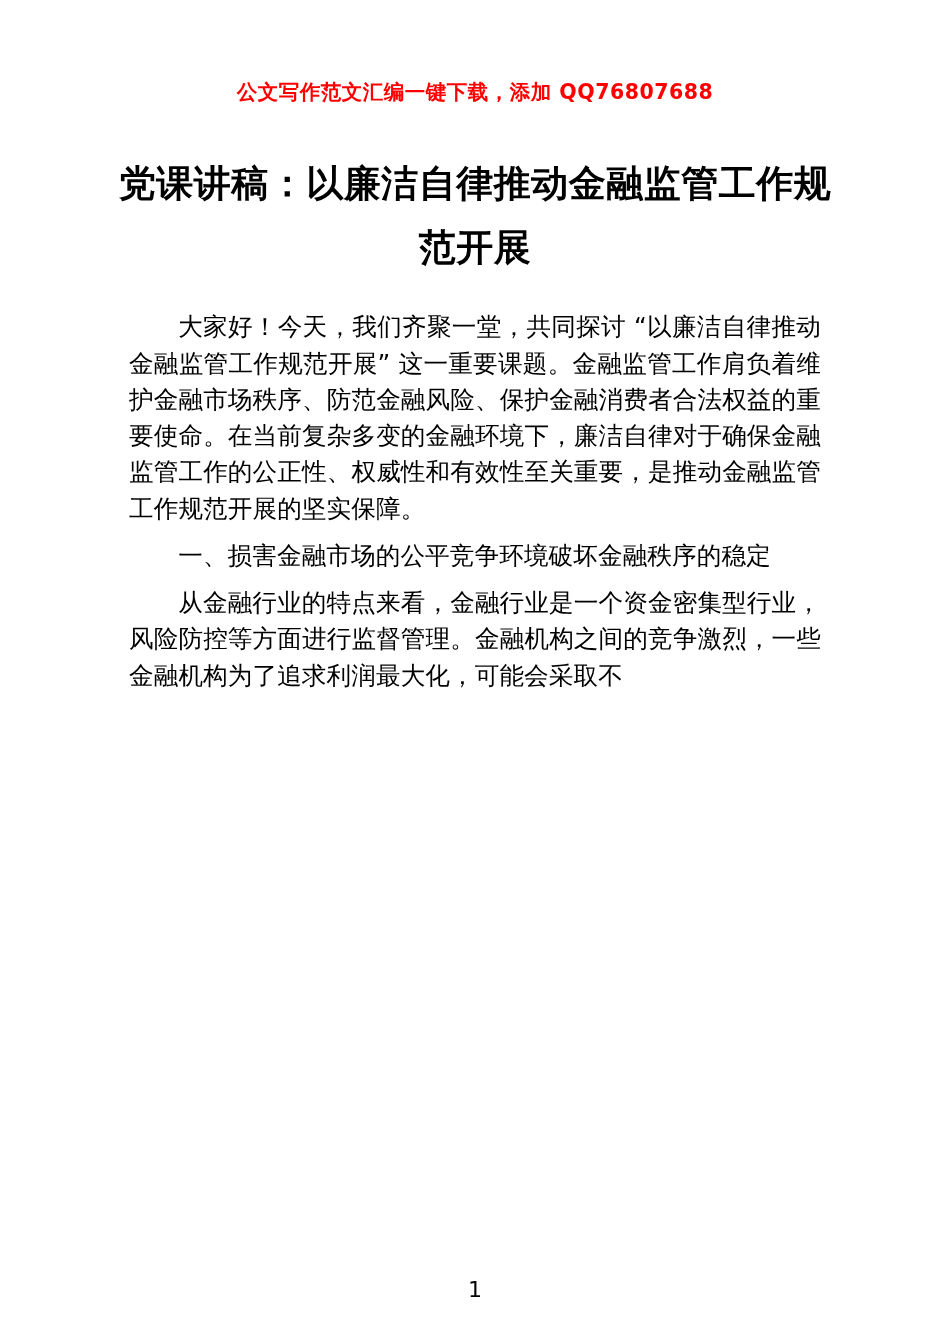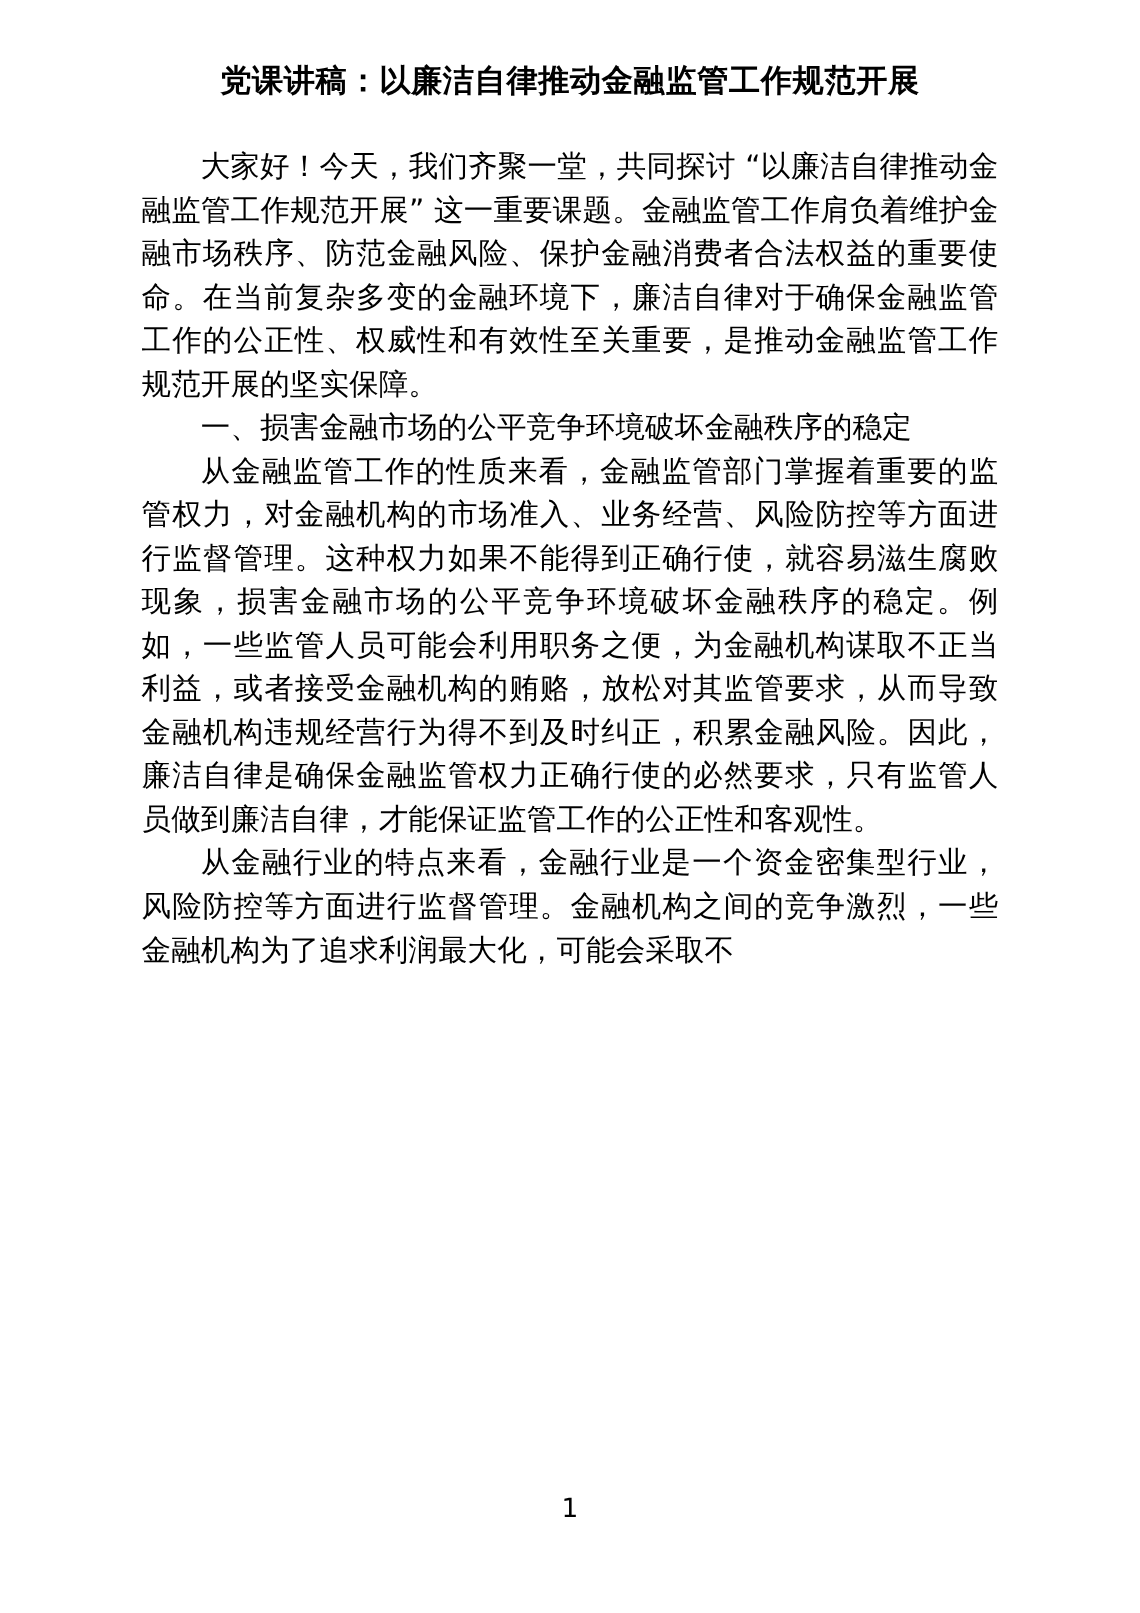--- a/index.html
+++ b/index.html
@@ -27,55 +27,55 @@
     text-align: center;
     color: #ff0000;
     font-size: 20.5px;
     font-weight: bold;
     letter-spacing: 0.5px;
     font-family: "DejaVu Sans", "Liberation Sans", sans-serif;
   }
   .doc-title {
     margin-top: 46px;
     text-align: center;
-    font-size: 26px;
+    font-size: 37px;
     font-weight: bold;
     line-height: 1.72;
     letter-spacing: 0.5px;
   }
   .body-text {
     margin-top: 30px;
     font-size: 24.6px;
     line-height: 1.475;
     text-align: justify;
     letter-spacing: 0.1px;
   }
   .body-text p {
-    margin: 0;
+    margin: 11px;
     text-indent: 2em;
   }
   .page-number {
     position: absolute;
     left: 0;
     right: 0;
     bottom: 120px;
     text-align: center;
     font-size: 22px;
   }
 </style>
 </head>
 <body>
 
 <div class="page">
 
+  <div class="ad-banner">公文写作范文汇编一键下载，添加 QQ76807688</div>
 
   <h1 class="doc-title">党课讲稿：以廉洁自律推动金融监管工作规范开展</h1>
 
   <div class="body-text">
     <p>大家好！今天，我们齐聚一堂，共同探讨 “以廉洁自律推动金融监管工作规范开展” 这一重要课题。金融监管工作肩负着维护金融市场秩序、防范金融风险、保护金融消费者合法权益的重要使命。在当前复杂多变的金融环境下，廉洁自律对于确保金融监管工作的公正性、权威性和有效性至关重要，是推动金融监管工作规范开展的坚实保障。</p>
     <p>一、损害金融市场的公平竞争环境破坏金融秩序的稳定</p>
-    <p>从金融监管工作的性质来看，金融监管部门掌握着重要的监管权力，对金融机构的市场准入、业务经营、风险防控等方面进行监督管理。这种权力如果不能得到正确行使，就容易滋生腐败现象，损害金融市场的公平竞争环境破坏金融秩序的稳定。例如，一些监管人员可能会利用职务之便，为金融机构谋取不正当利益，或者接受金融机构的贿赂，放松对其监管要求，从而导致金融机构违规经营行为得不到及时纠正，积累金融风险。因此，廉洁自律是确保金融监管权力正确行使的必然要求，只有监管人员做到廉洁自律，才能保证监管工作的公正性和客观性。</p>
     <p>从金融行业的特点来看，金融行业是一个资金密集型行业，风险防控等方面进行监督管理。金融机构之间的竞争激烈，一些金融机构为了追求利润最大化，可能会采取不</p>
   </div>
 
   <div class="page-number">1</div>
 
 </div>
 
 </body></html>

